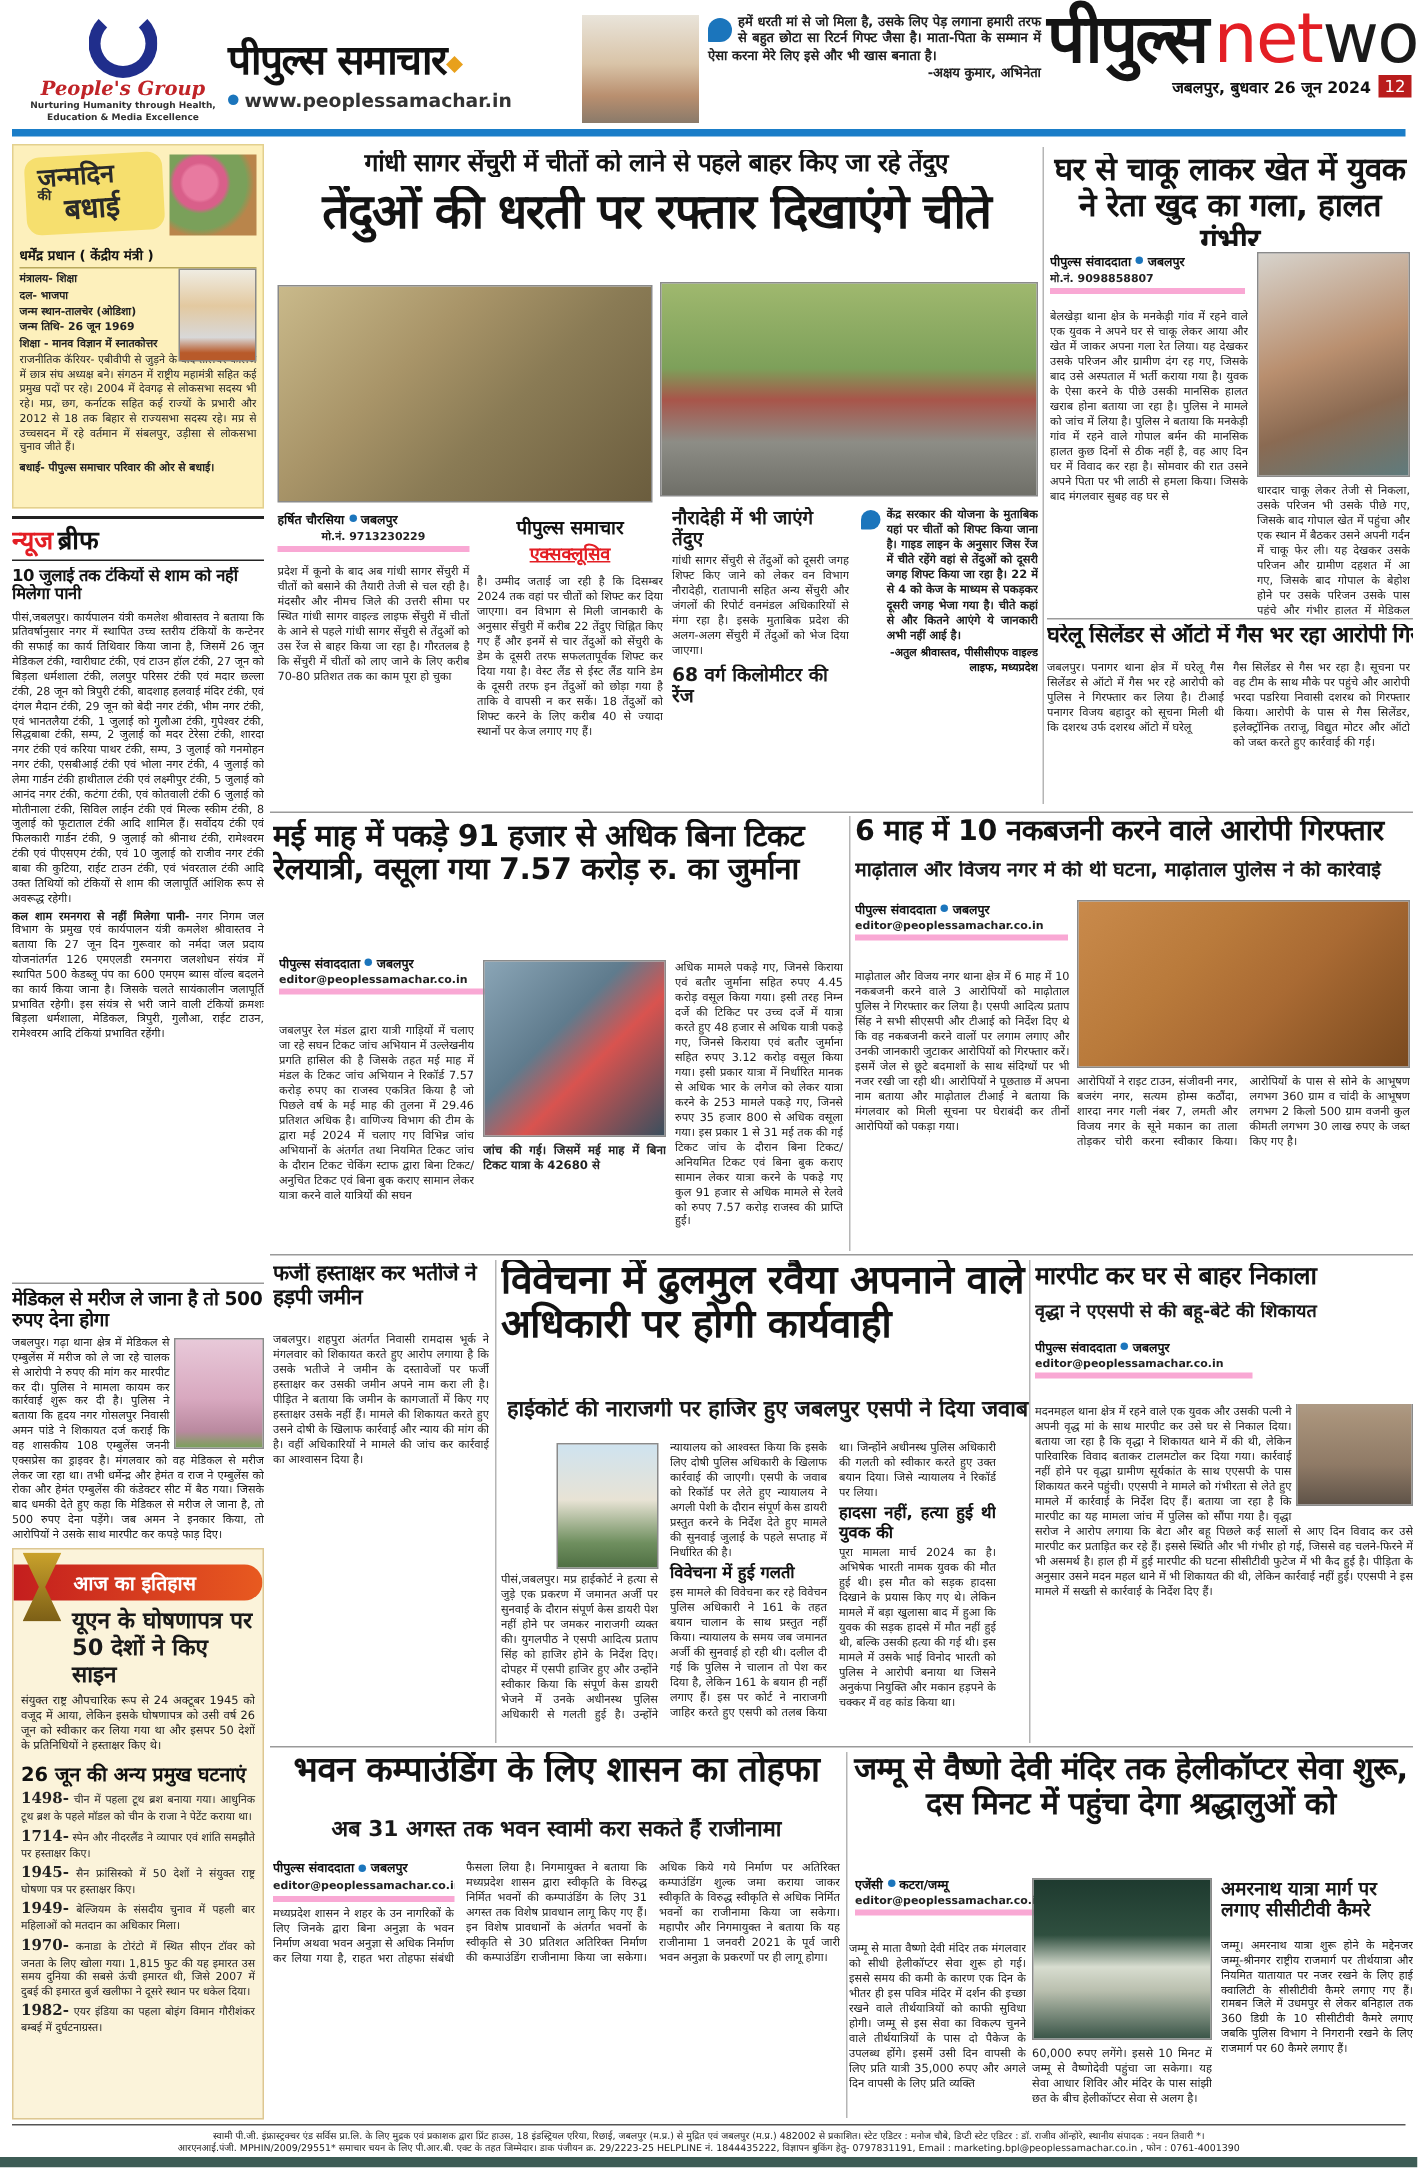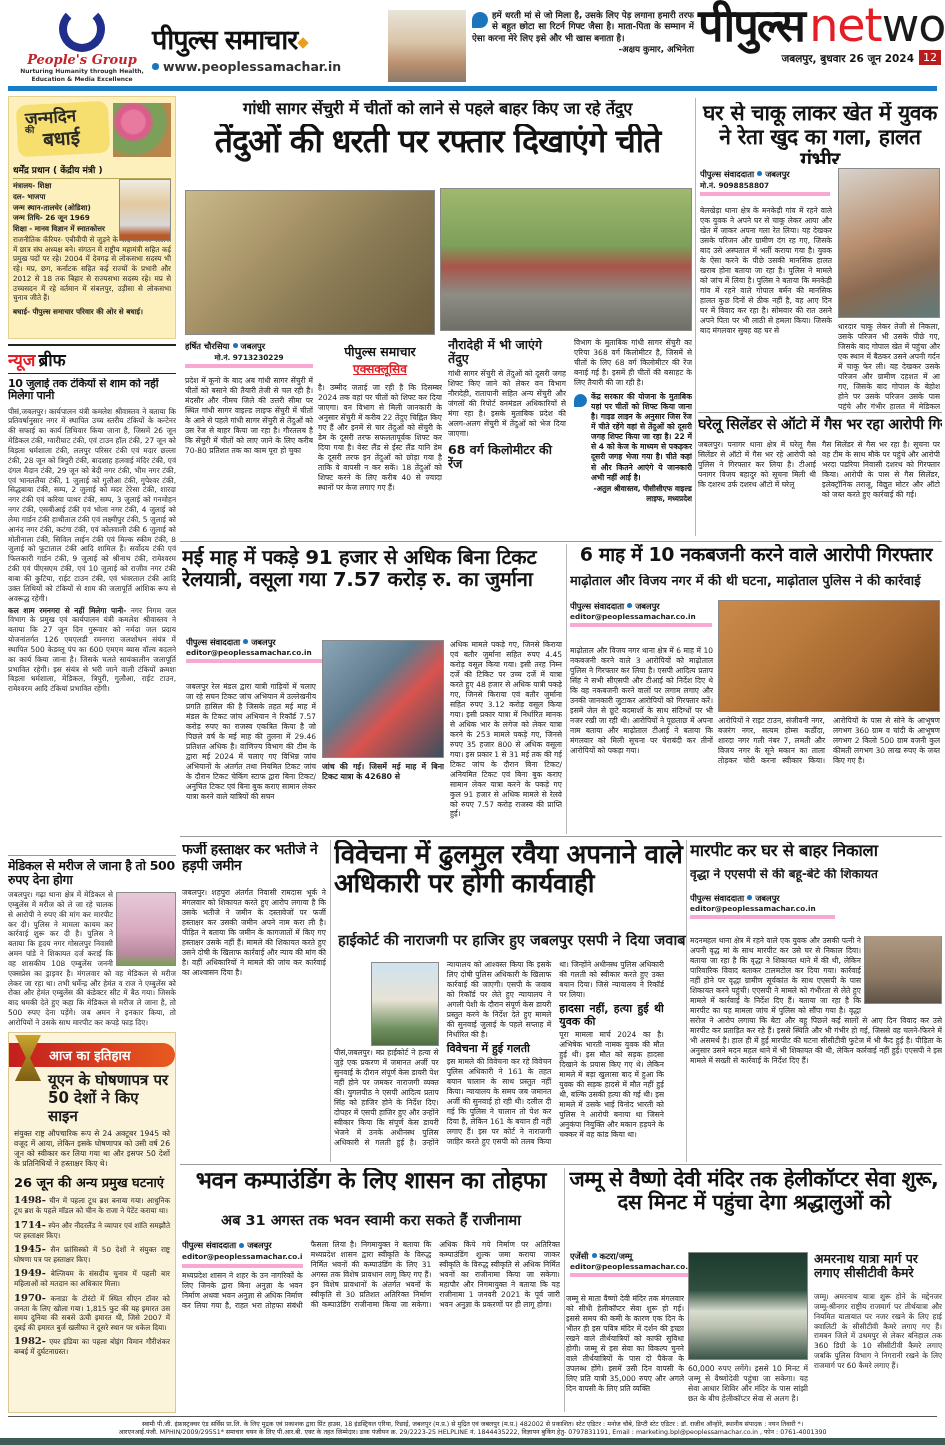--- a/index.html
+++ b/index.html
@@ -179,21 +179,20 @@
     <div class="excl-1"><span>पीपुल्स समाचार</span></div>
     <div class="excl-2">एक्सक्लूसिव</div>
   </div>
   <div class="body-text" style="margin-top:3px;">है। उम्मीद जताई जा रही है कि दिसम्बर 2024 तक वहां पर चीतों को शिफ्ट कर दिया जाएगा। वन विभाग से मिली जानकारी के अनुसार सेंचुरी में करीब 22 तेंदुए चिह्नित किए गए हैं और इनमें से चार तेंदुओं को सेंचुरी के डेम के दूसरी तरफ सफलतापूर्वक शिफ्ट कर दिया गया है। वेस्ट लैंड से ईस्ट लैंड यानि डेम के दूसरी तरफ इन तेंदुओं को छोड़ा गया है ताकि वे वापसी न कर सकें। 18 तेंदुओं को शिफ्ट करने के लिए करीब 40 से ज्यादा स्थानों पर केज लगाए गए हैं।</div>
 </div>
 
 <div class="abs cols2" style="left:448px;top:338px;width:244px;height:202px;overflow:hidden;">
   <div class="subhead" style="font-size:12.5px;">नौरादेही में भी जाएंगे तेंदुए</div>
   <div class="body-text" style="margin:2px 0 4px 0;">गांधी सागर सेंचुरी से तेंदुओं को दूसरी जगह शिफ्ट किए जाने को लेकर वन विभाग नौरादेही, रातापानी सहित अन्य सेंचुरी और जंगलों की रिपोर्ट वनमंडल अधिकारियों से मंगा रहा है। इसके मुताबिक प्रदेश की अलग-अलग सेंचुरी में तेंदुओं को भेज दिया जाएगा।</div>
   <div class="subhead" style="font-size:12.5px;">68 वर्ग किलोमीटर की रेंज</div>
-  <div class="body-text" style="margin:2px 0 4px 0;">विभाग के मुताबिक गांधी सागर सेंचुरी का एरिया 368 वर्ग किलोमीटर है, जिसमें से चीतों के लिए 68 वर्ग किलोमीटर की रेंज बनाई गई है। इसमें ही चीतों की बसाहट के लिए तैयारी की जा रही है।</div>
   <div class="quote-block">
     <span class="quote-icon" style="width:13px;height:13px;"></span>
     <div class="body-text" style="font-weight:bold;font-size:7.6px;">केंद्र सरकार की योजना के मुताबिक यहां पर चीतों को शिफ्ट किया जाना है। गाइड लाइन के अनुसार जिस रेंज में चीते रहेंगे वहां से तेंदुओं को दूसरी जगह शिफ्ट किया जा रहा है। 22 में से 4 को केज के माध्यम से पकड़कर दूसरी जगह भेजा गया है। चीते कहां से और कितने आएंगे ये जानकारी अभी नहीं आई है।</div>
     <div class="quote-attr">-अतुल श्रीवास्तव, पीसीसीएफ वाइल्ड लाइफ, मध्यप्रदेश</div>
   </div>
 </div>
 
 <div class="abs hline" style="left:180px;top:541px;width:762px;"></div>
 <div class="abs headline" style="left:182px;top:546px;width:384px;height:86px;font-size:20px;">मई माह में पकड़े 91 हजार से अधिक बिना टिकट रेलयात्री, वसूला गया 7.57 करोड़ रु. का जुर्माना</div>
 <div class="abs byline-block" style="left:186px;top:636px;width:138px;">
@@ -203,21 +202,21 @@
       <span>जबलपुर</span>
     </div>
   <div class="byline-sub">editor@peoplessamachar.co.in</div>
 </div>
 <div class="abs body-text" style="left:186px;top:682px;width:130px;height:150px;">जबलपुर रेल मंडल द्वारा यात्री गाड़ियों में चलाए जा रहे सघन टिकट जांच अभियान में उल्लेखनीय प्रगति हासिल की है जिसके तहत मई माह में मंडल के टिकट जांच अभियान ने रिकॉर्ड 7.57 करोड़ रुपए का राजस्व एकत्रित किया है जो पिछले वर्ष के मई माह की तुलना में 29.46 प्रतिशत अधिक है। वाणिज्य विभाग की टीम के द्वारा मई 2024 में चलाए गए विभिन्न जांच अभियानों के अंतर्गत तथा नियमित टिकट जांच के दौरान टिकट चेकिंग स्टाफ द्वारा बिना टिकट/अनुचित टिकट एवं बिना बुक कराए सामान लेकर यात्रा करने वाले यात्रियों की सघन</div>
 <div class="abs photo" style="left:322px;top:640px;width:122px;height:118px;background:linear-gradient(135deg,#8aa5b6 0%,#5f7b8d 40%,#d9534f 60%,#3a4f5e 100%);"></div>
 <div class="abs cap" style="left:322px;top:762px;width:122px;height:68px;overflow:hidden;">जांच की गई। जिसमें मई माह में बिना टिकट यात्रा के 42680 से</div>
 <div class="abs body-text" style="left:450px;top:640px;width:112px;height:192px;">अधिक मामले पकड़े गए, जिनसे किराया एवं बतौर जुर्माना सहित रुपए 4.45 करोड़ वसूल किया गया। इसी तरह निम्न दर्जे की टिकिट पर उच्च दर्जे में यात्रा करते हुए 48 हजार से अधिक यात्री पकड़े गए, जिनसे किराया एवं बतौर जुर्माना सहित रुपए 3.12 करोड़ वसूल किया गया। इसी प्रकार यात्रा में निर्धारित मानक से अधिक भार के लगेज को लेकर यात्रा करने के 253 मामले पकड़े गए, जिनसे रुपए 35 हजार 800 से अधिक वसूला गया। इस प्रकार 1 से 31 मई तक की गई टिकट जांच के दौरान बिना टिकट/अनियमित टिकट एवं बिना बुक कराए सामान लेकर यात्रा करने के पकड़े गए कुल 91 हजार से अधिक मामले से रेलवे को रुपए 7.57 करोड़ राजस्व की प्राप्ति हुई।</div>
 
 <div class="abs vline" style="left:566px;top:544px;height:290px;"></div>
-<div class="abs headline" style="left:570px;top:544px;width:372px;height:28px;font-size:19px;white-space:nowrap;text-align:center;">6 माह में 10 नकबजनी करने वाले आरोपी गिरफ्तार</div>
+<div class="abs headline" style="left:570px;top:544px;width:372px;height:28px;font-size:19px;white-space:nowrap;">6 माह में 10 नकबजनी करने वाले आरोपी गिरफ्तार</div>
 <div class="abs subhead" style="left:570px;top:574px;width:372px;height:22px;font-size:13px;white-space:nowrap;">माढ़ोताल और विजय नगर में की थी घटना, माढ़ोताल पुलिस ने की कार्रवाई</div>
 <div class="abs byline-block" style="left:570px;top:600px;width:142px;">
   <div class="byline-row">
       <span>पीपुल्स संवाददाता</span>
       <span class="byline-dot"></span>
       <span>जबलपुर</span>
     </div>
   <div class="byline-sub">editor@peoplessamachar.co.in</div>
 </div>
 <div class="abs photo" style="left:718px;top:600px;width:222px;height:112px;background:linear-gradient(135deg,#c98a4b 0%,#b97a3b 35%,#a96a33 60%,#7a4a1f 100%);"></div>

